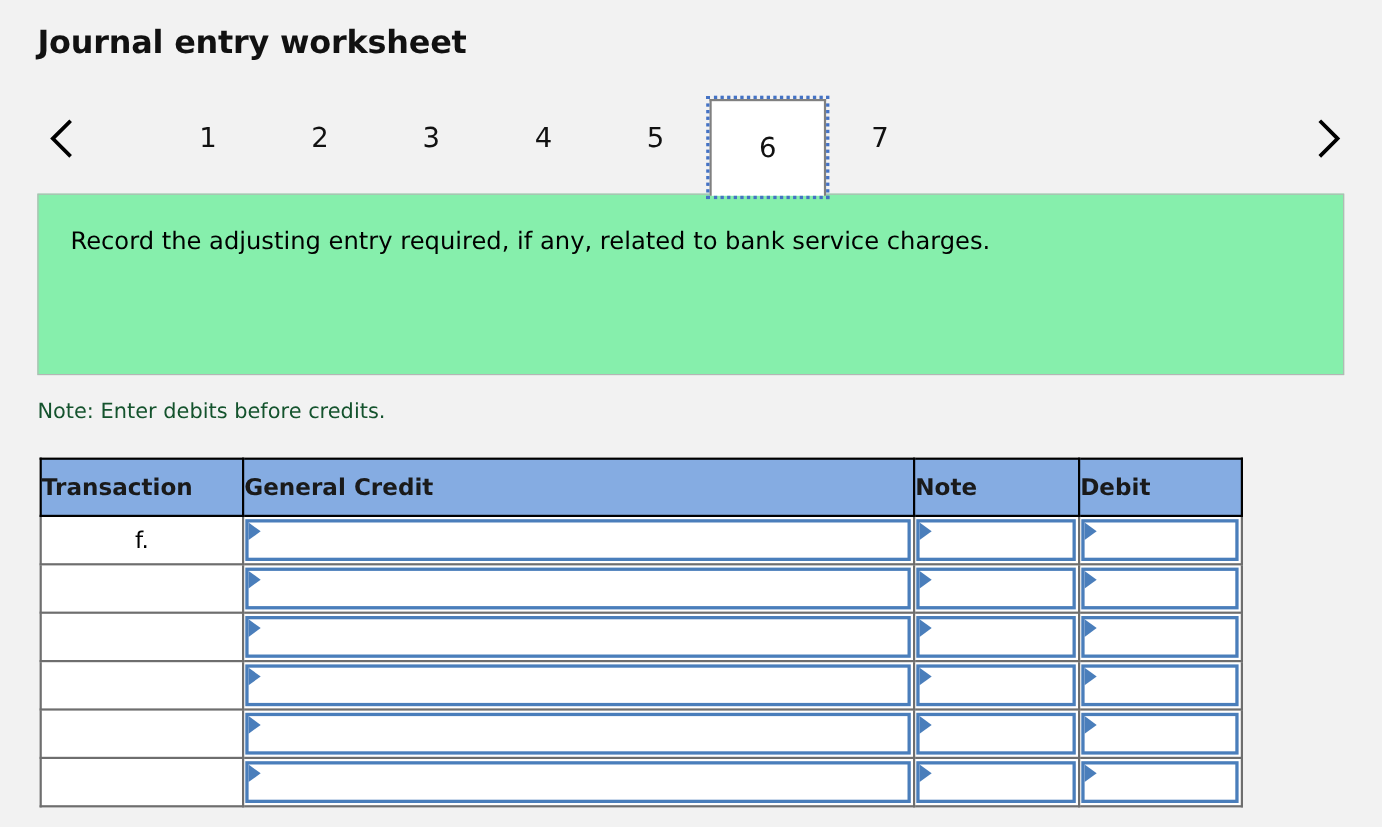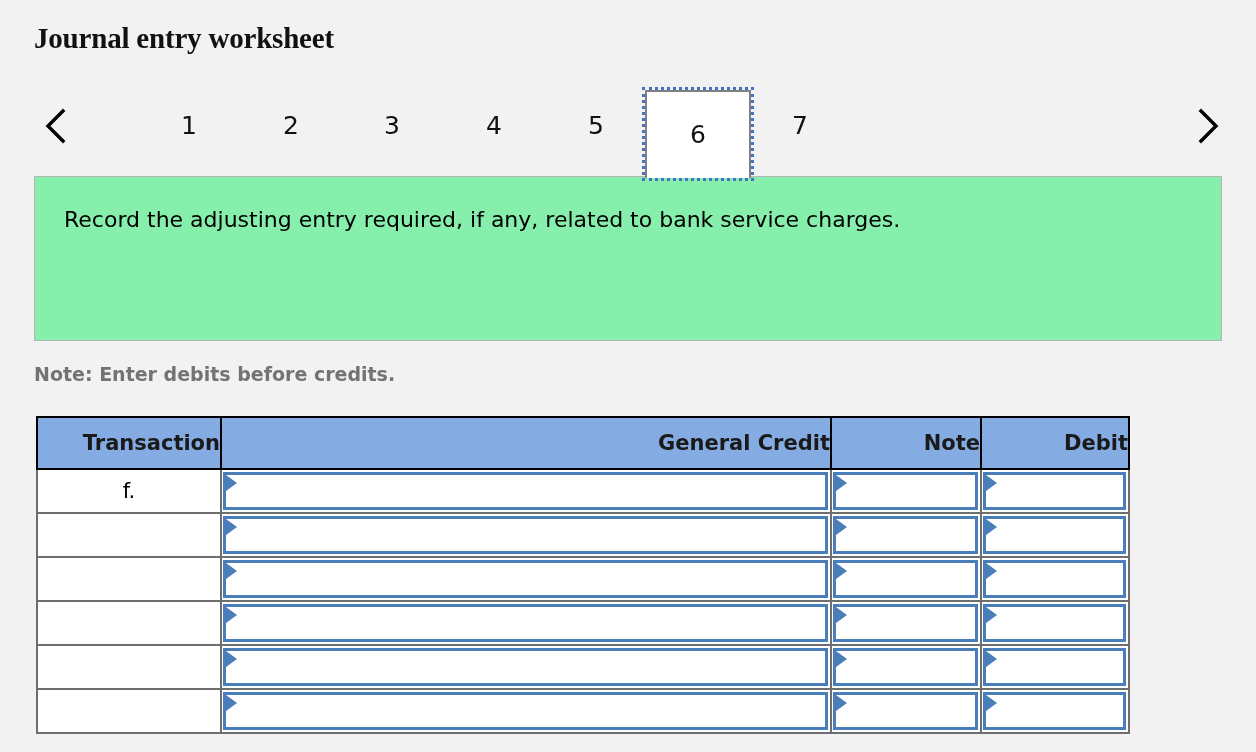--- a/index.html
+++ b/index.html
@@ -20,21 +20,20 @@
   .page-title {
     position: absolute;
     left: 34px;
     top: 20px;
     font-size: 29px;
     font-weight: bold;
     letter-spacing: -0.2px;
     line-height: 36px;
     color: #111111;
     white-space: nowrap;
-    font-family: Liberation Serif, serif;
   }
 
   
   .tabstrip {
     position: absolute;
     left: 34px;
     top: 90px;
     width: 1190px;
     height: 90px;
   }
@@ -106,43 +105,42 @@
     color: #000;
   }
 
   
   .note {
     position: absolute;
     left: 34px;
     top: 362px;
     font-size: 19px;
     line-height: 24px;
-    color: #737373;
+    color: #14532d;
     white-space: nowrap;
-    font-weight: bold;
   }
 
   
   .journal {
     position: absolute;
     left: 36px;
     top: 416px;
     width: 1092px;
     border-collapse: collapse;
     table-layout: fixed;
   }
   .journal th {
     background: #85ace2;
     border: 2px solid #000000;
     font-size: 21px;
     font-weight: bold;
     color: #1a1a1a;
     height: 50px;
     padding: 0;
-    text-align: right;
+    text-align: left;
   }
   .journal td {
     border: 2px solid #6e6e6e;
     background: #ffffff;
     height: 42px;
     padding: 0;
     vertical-align: middle;
   }
   .col-transaction { width: 184px; }
   .col-journal     { width: 610px; }

